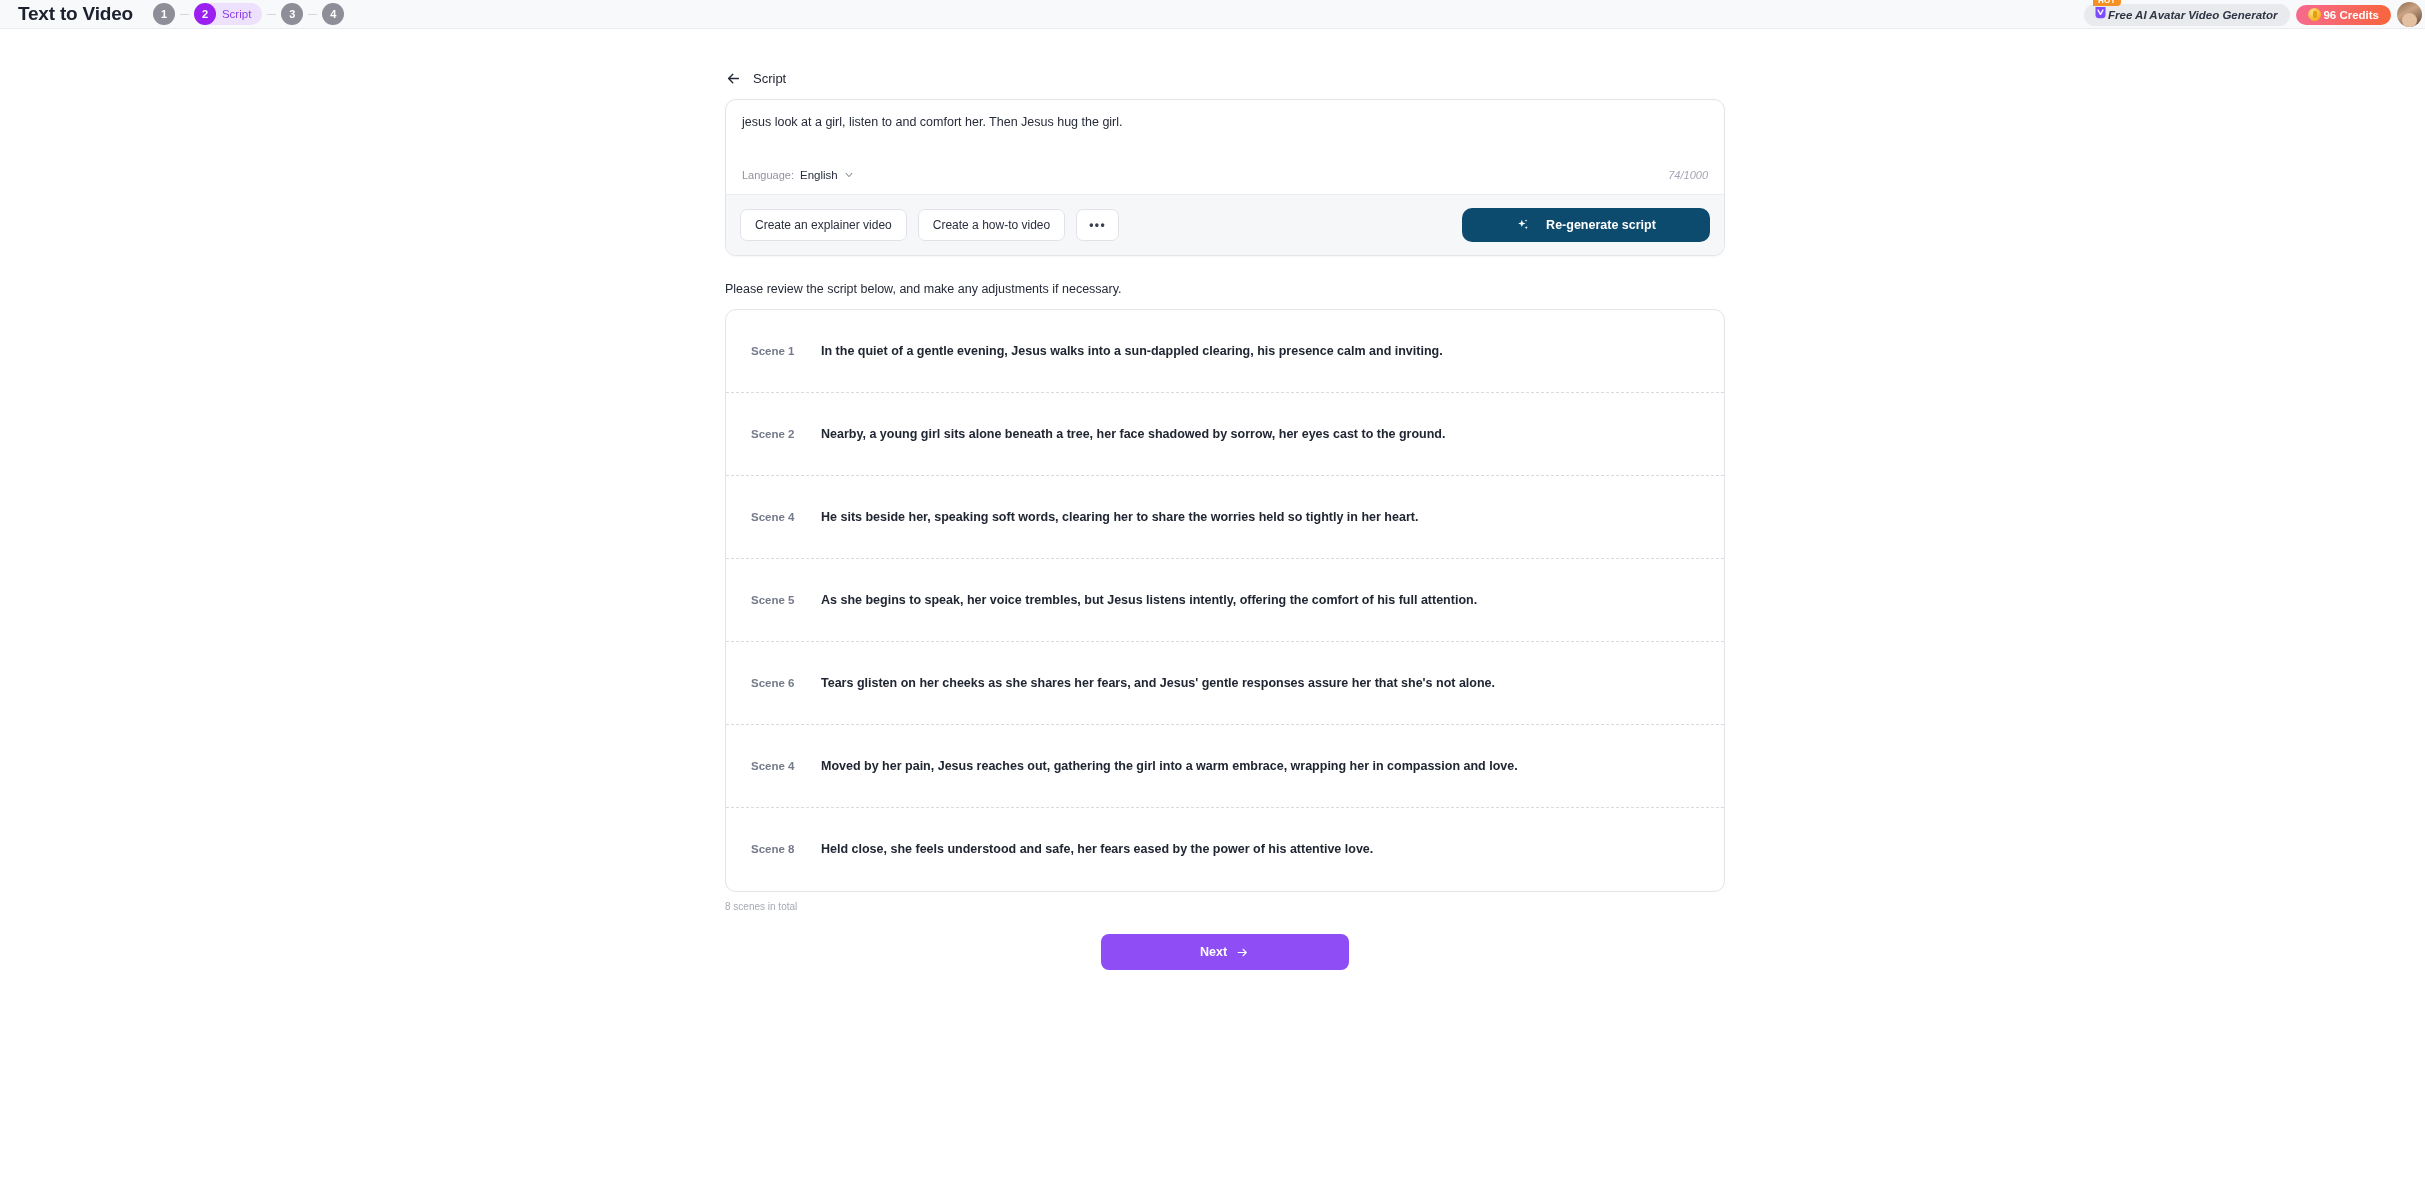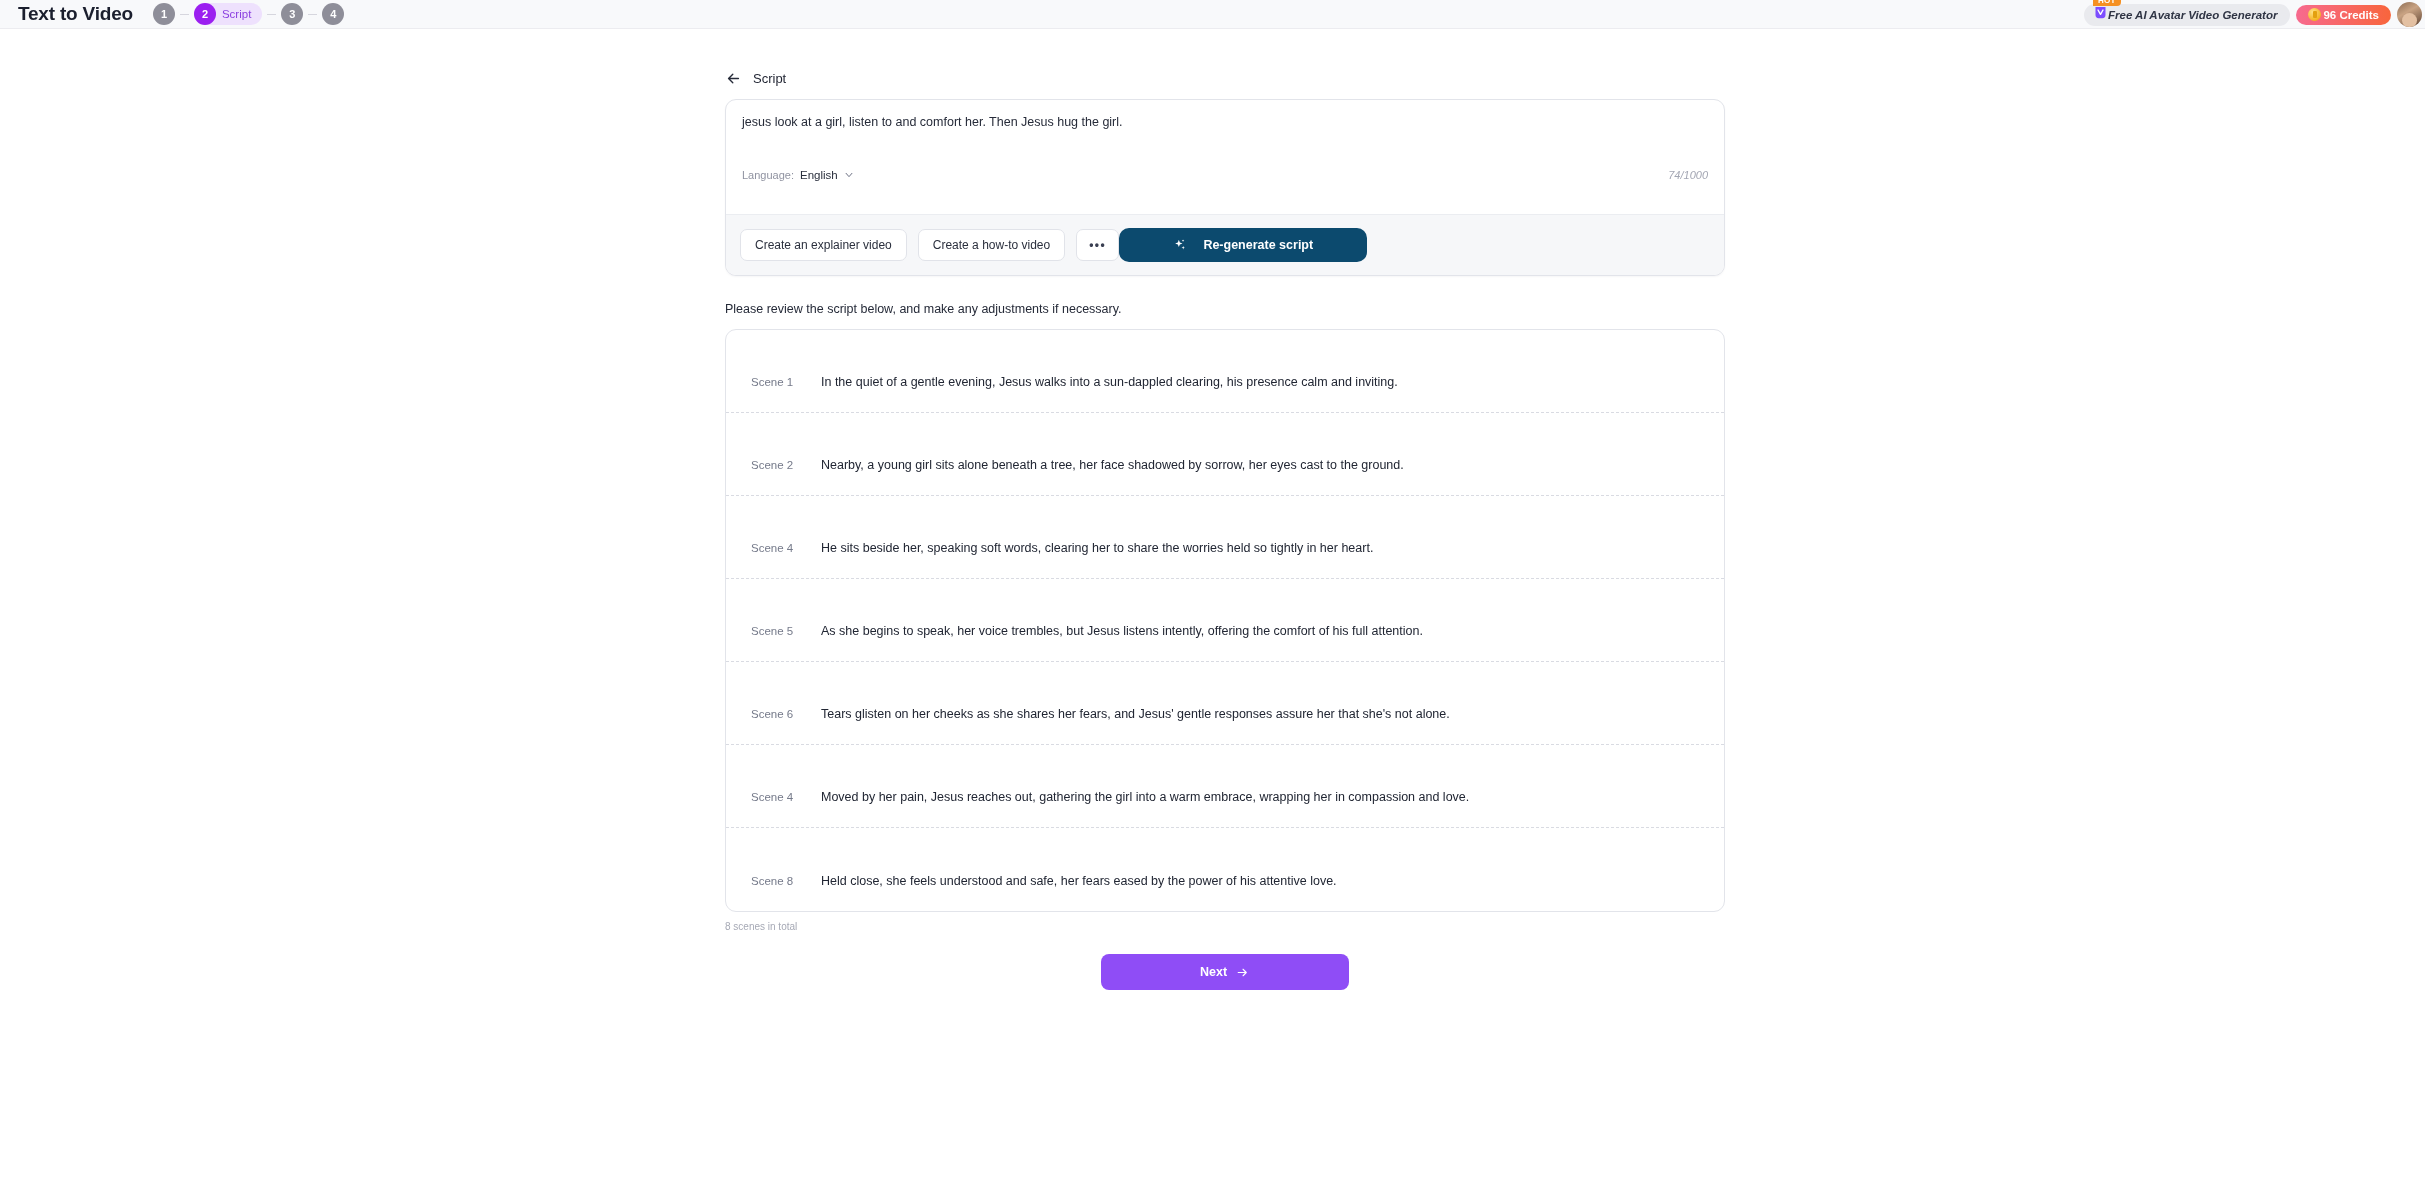--- a/index.html
+++ b/index.html
@@ -203,23 +203,22 @@
   .counter {
     font-size: 11px;
     font-style: italic;
     color: #a3a6b3;
   }
   .script-footer {
     background: #f6f7f9;
     border-top: 1px solid #ebedf1;
     display: flex;
     align-items: center;
-    justify-content: flex-start;
+    justify-content: space-between;
     padding: 13px 14px;
-    margin-top: 20px;
   }
   .chip-row { display: flex; align-items: center; gap: 11px; }
   .chip {
     background: #ffffff;
     border: 1px solid #e1e3e9;
     border-radius: 7px;
     height: 32px;
     padding: 0 14px;
     display: flex; align-items: center;
     font-size: 12px;
@@ -255,24 +254,25 @@
   
   .scenes-card {
     margin-top: 13px;
     border: 1px solid #e2e4ea;
     border-radius: 11px;
     background: #ffffff;
     overflow: hidden;
   }
   .scene-row {
     display: flex;
-    align-items: flex-end;
+    align-items: center;
     padding: 21px 0 21px 0;
     min-height: 83px;
     border-bottom: 1px dashed #d9dbe2;
+    font-weight: bold;
   }
   .scene-row:last-child { border-bottom: none; }
   .scene-label {
     width: 95px;
     flex: none;
     padding-left: 25px;
     font-size: 11.5px;
     color: #757a8a;
     line-height: 1.45;
   }

